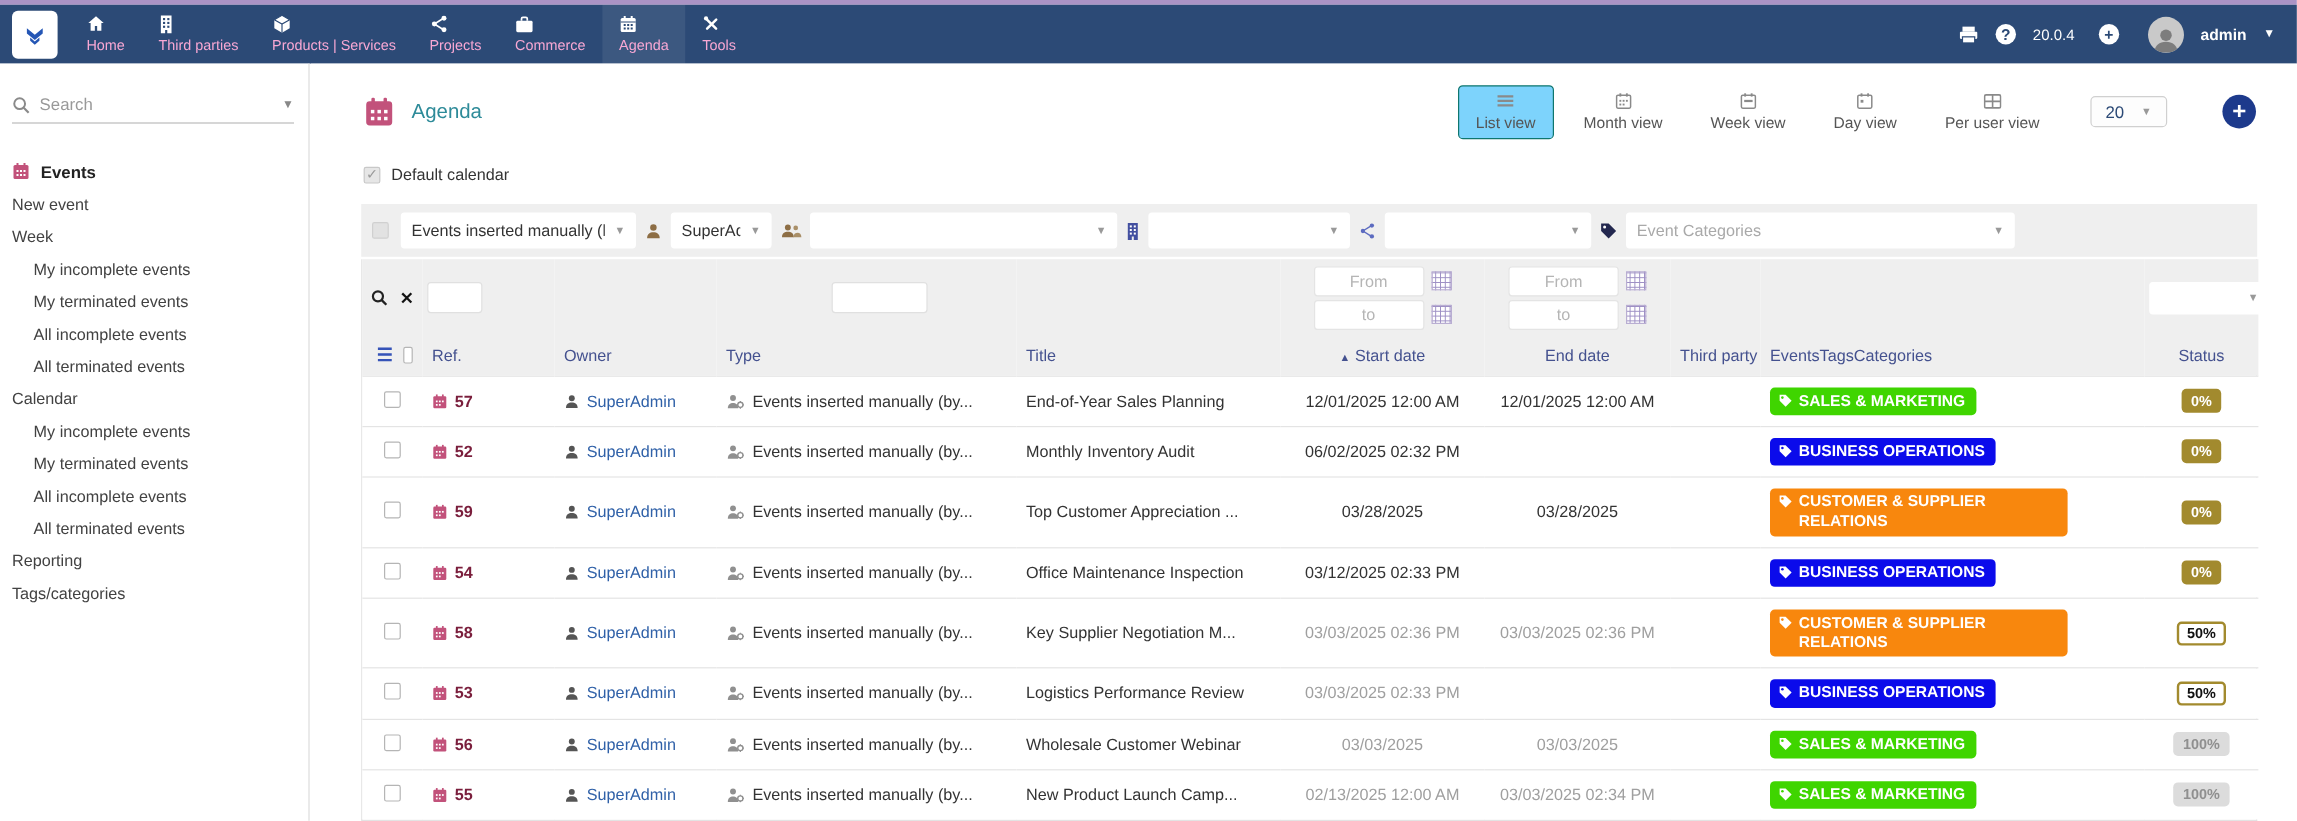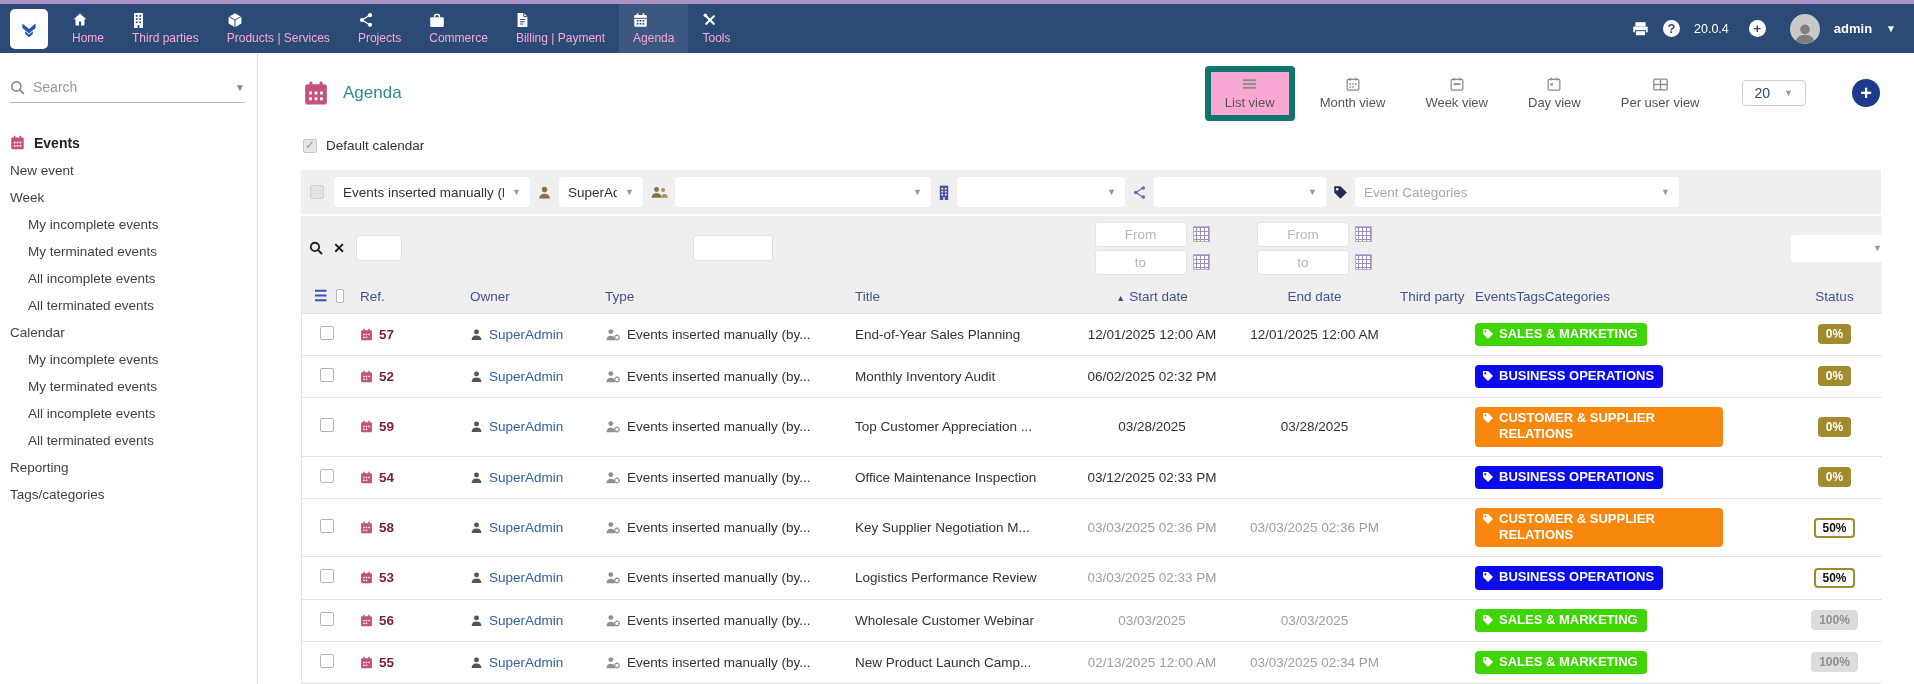--- a/index.html
+++ b/index.html
@@ -47,21 +47,21 @@
 
   .title-row { position:absolute; top:14px; left:0; width:100%; height:52px; display:flex; align-items:center;
     padding:0 34px 0 44px; }
   .page-title { display:flex; align-items:center; gap:14px; }
   .page-title .t-lbl { color:#2e8b99; font-size:17px; }
   .views { margin-left:auto; display:flex; align-items:center; }
   .view-btn { display:flex; flex-direction:column; align-items:center; justify-content:center;
     padding:5px 14px; margin:0 5px; color:#555; cursor:pointer; border:1px solid transparent; min-width:72px; }
   .view-btn .v-ico { height:15px; color:#8a8a8a; margin-bottom:3px; display:flex; align-items:center;}
   .view-btn .v-lbl { font-size:13px; white-space:nowrap; }
-  .view-btn.active { border:6px solid #0f766e; border-radius:4px; background:#f9a8d4; }
+  .view-btn.active { border:1px solid #0f766e; border-radius:4px; background:#7dd3fc; }
   .pagesize { margin:0 12px 0 22px; border:1px solid #d0d0d0; border-radius:4px; background:#fdfdfd;
     padding:4px 12px; display:flex; align-items:center; gap:14px; color:#2c4a76; font-size:14px; cursor:pointer; }
   .pagesize .caret { color:#999; font-size:9px; }
   .big-plus { width:28px; height:28px; border-radius:50%; background:#1d3a8c; color:#fff; margin-left:34px;
     display:flex; align-items:center; justify-content:center; font-size:20px; font-weight:bold; cursor:pointer; line-height:1;}
 
   .defcal { position:absolute; top:85px; left:44px; display:flex; align-items:center; gap:9px; }
   .cb { width:14px; height:14px; border:1px solid #b5b5b5; border-radius:2px; background:#fff; display:inline-block; }
   .cb.checked-dis { background:#e6e6e6; border-color:#c8c8c8; position:relative; }
   .cb.checked-dis::after { content:"✓"; position:absolute; top:-2px; left:1px; font-size:12px; color:#9a9a9a; }
@@ -179,34 +179,20 @@
       <span class="nv-lbl">Projects</span>
     </div>
     <div class="nav-item">
       <span class="nv-ico">
           <svg width="16" height="15" viewBox="0 0 20 18">
             <rect x="1.5" y="5" width="17" height="12" rx="1.5" fill="#fff"></rect>
             <path d="M7 5 V3 a1.5 1.5 0 0 1 1.5-1.5 h3 A1.5 1.5 0 0 1 13 3 v2" stroke="#fff" stroke-width="1.8" fill="none"></path>
           </svg>
         </span>
       <span class="nv-lbl">Commerce</span>
-    </div>
-    <div class="nav-item">
-      <span class="nv-ico">
-          <svg width="13" height="16" viewBox="0 0 14 18">
-            <path d="M1.5 1 h7 L12.5 5 v12 h-11 Z" fill="#fff"></path>
-            <path d="M8.5 1 v4 h4" fill="none" stroke="#2c4a76" stroke-width="1.1"></path>
-            <g stroke="#2c4a76" stroke-width="1.1">
-              <line x1="4" y1="8.5" x2="10" y2="8.5"></line>
-              <line x1="4" y1="11" x2="10" y2="11"></line>
-              <line x1="4" y1="13.5" x2="8" y2="13.5"></line>
-            </g>
-          </svg>
-        </span>
-      <span class="nv-lbl">Billing | Payment</span>
     </div>
     <div class="nav-item active">
       <span class="nv-ico">
           <svg width="15" height="16" viewBox="0 0 18 18">
             <rect x="1.5" y="3" width="15" height="14" rx="1.5" fill="#fff"></rect>
             <rect x="4.5" y="1" width="2" height="4" fill="#fff"></rect>
             <rect x="11.5" y="1" width="2" height="4" fill="#fff"></rect>
             <line x1="1.5" y1="7" x2="16.5" y2="7" stroke="#2c4a76" stroke-width="1.1"></line>
             <g fill="#2c4a76">
               <rect x="4.5" y="9" width="2" height="2"></rect>

